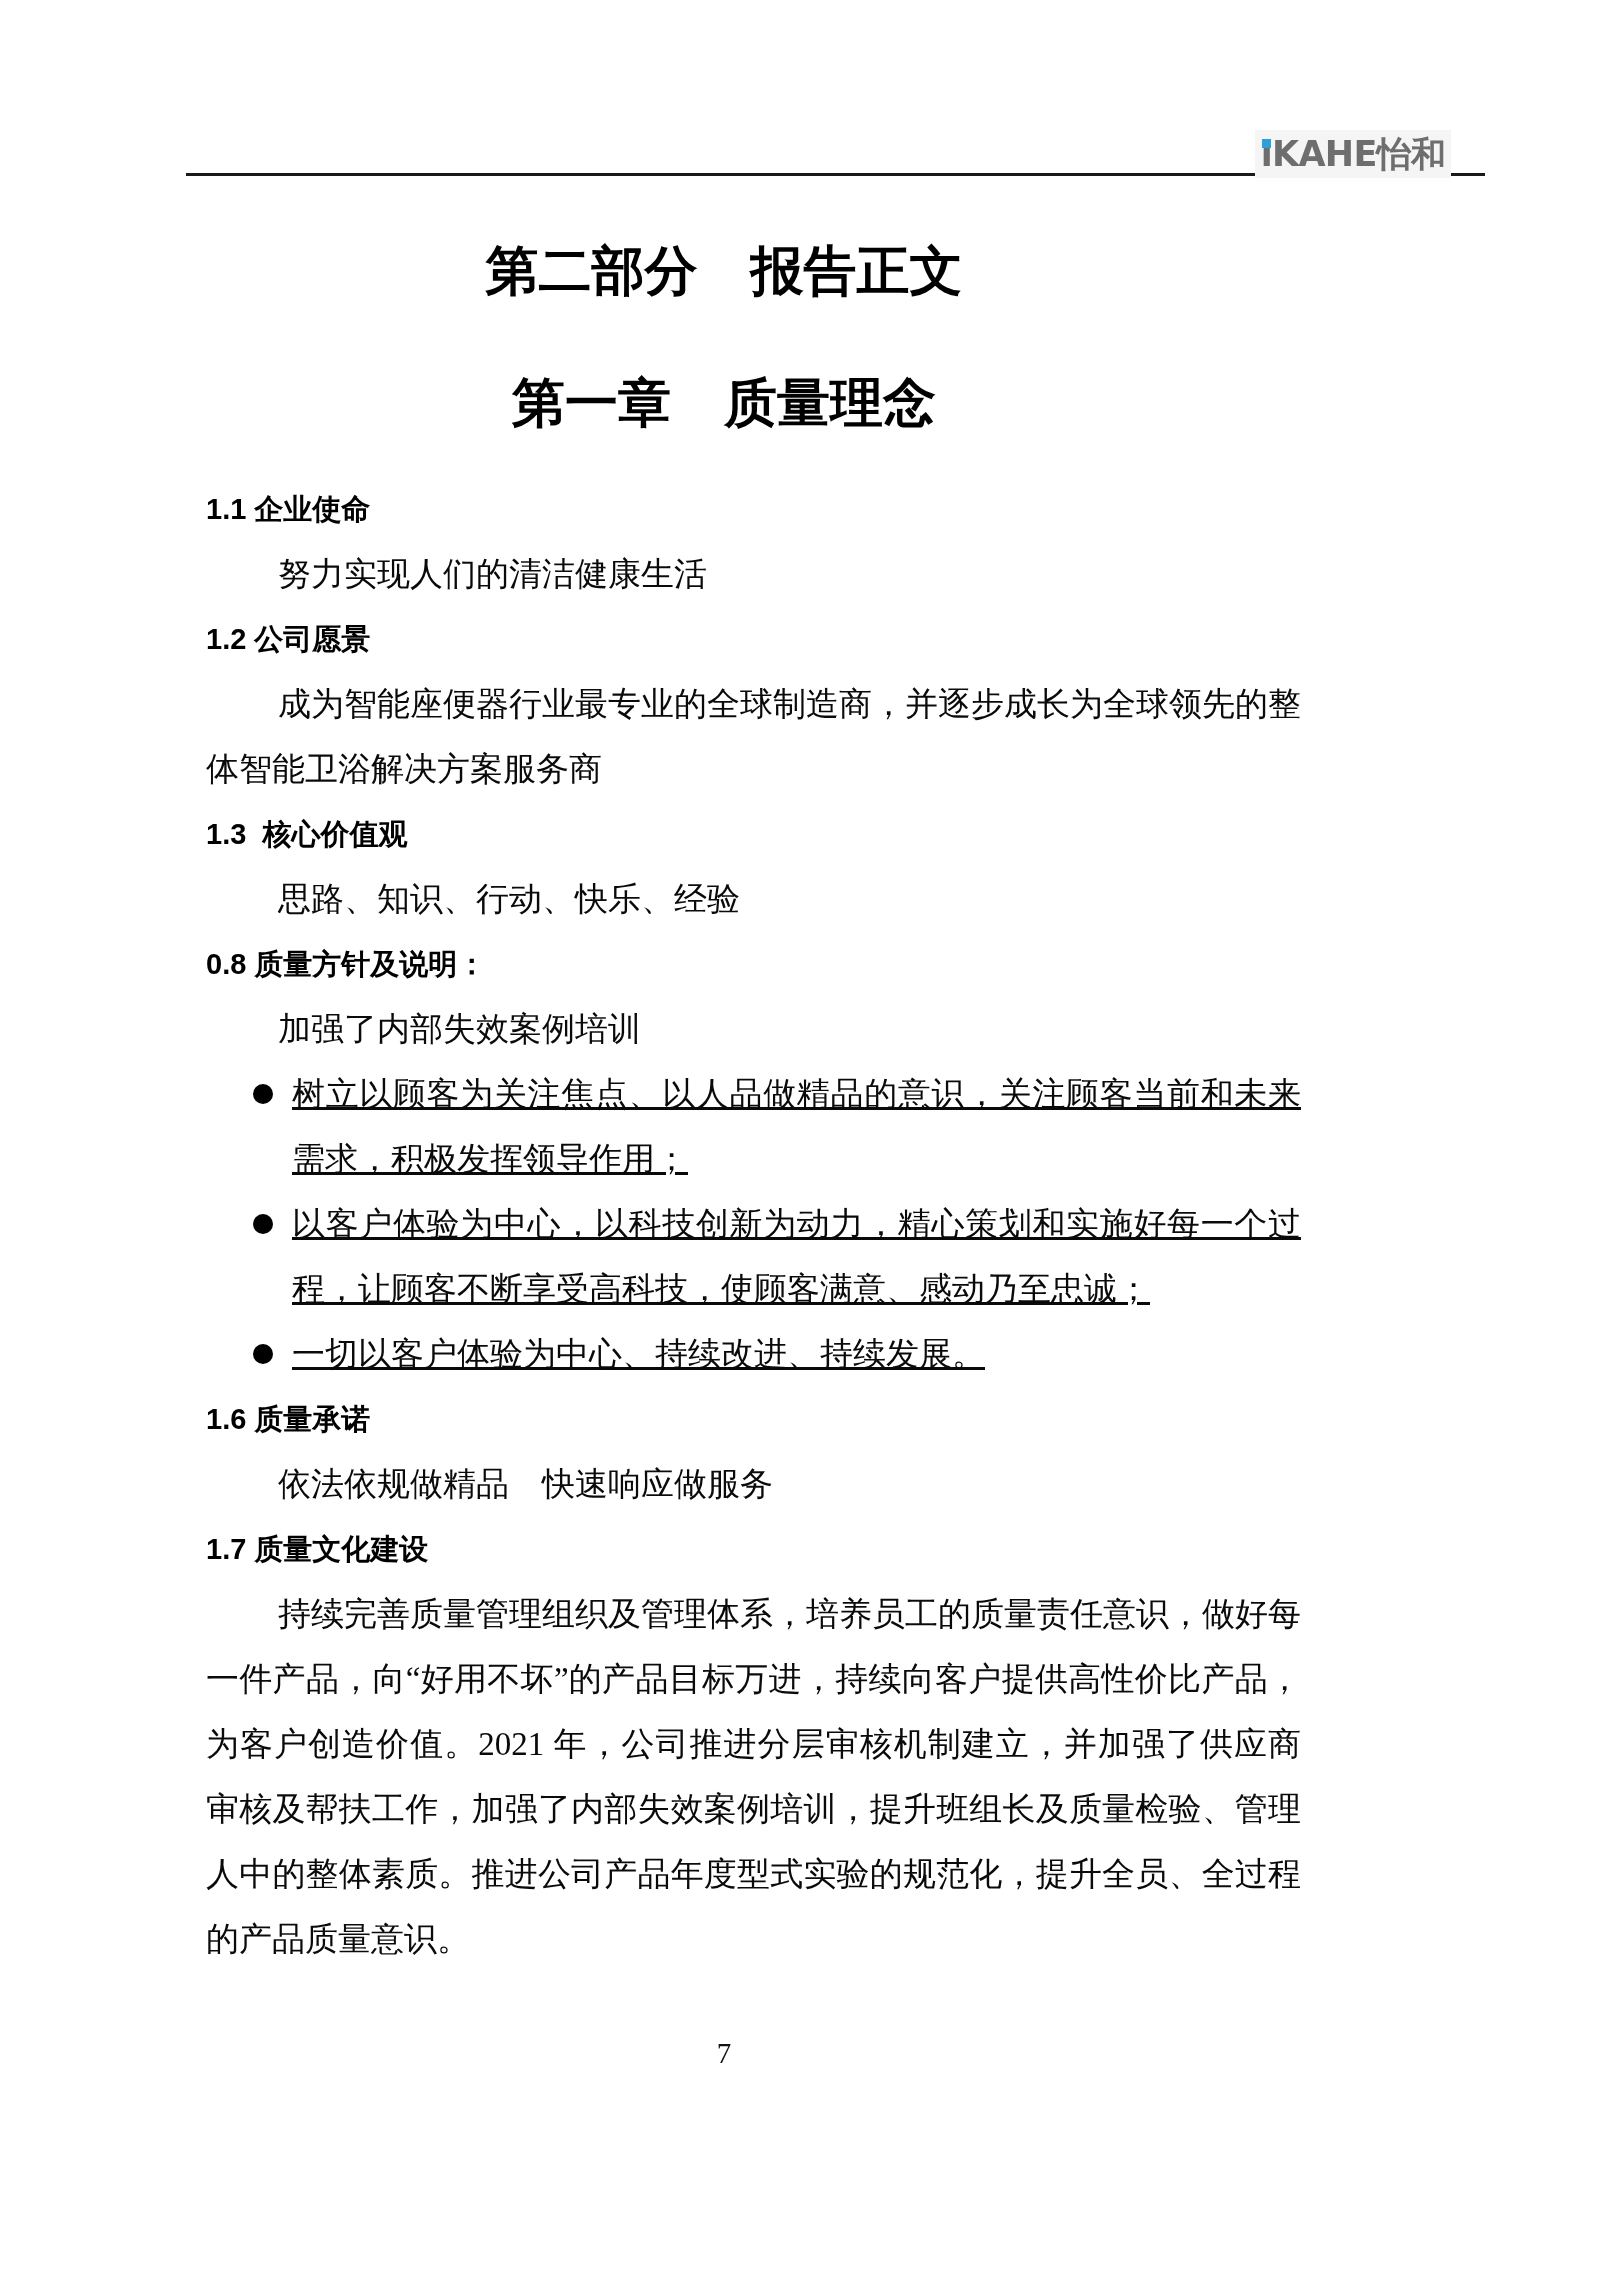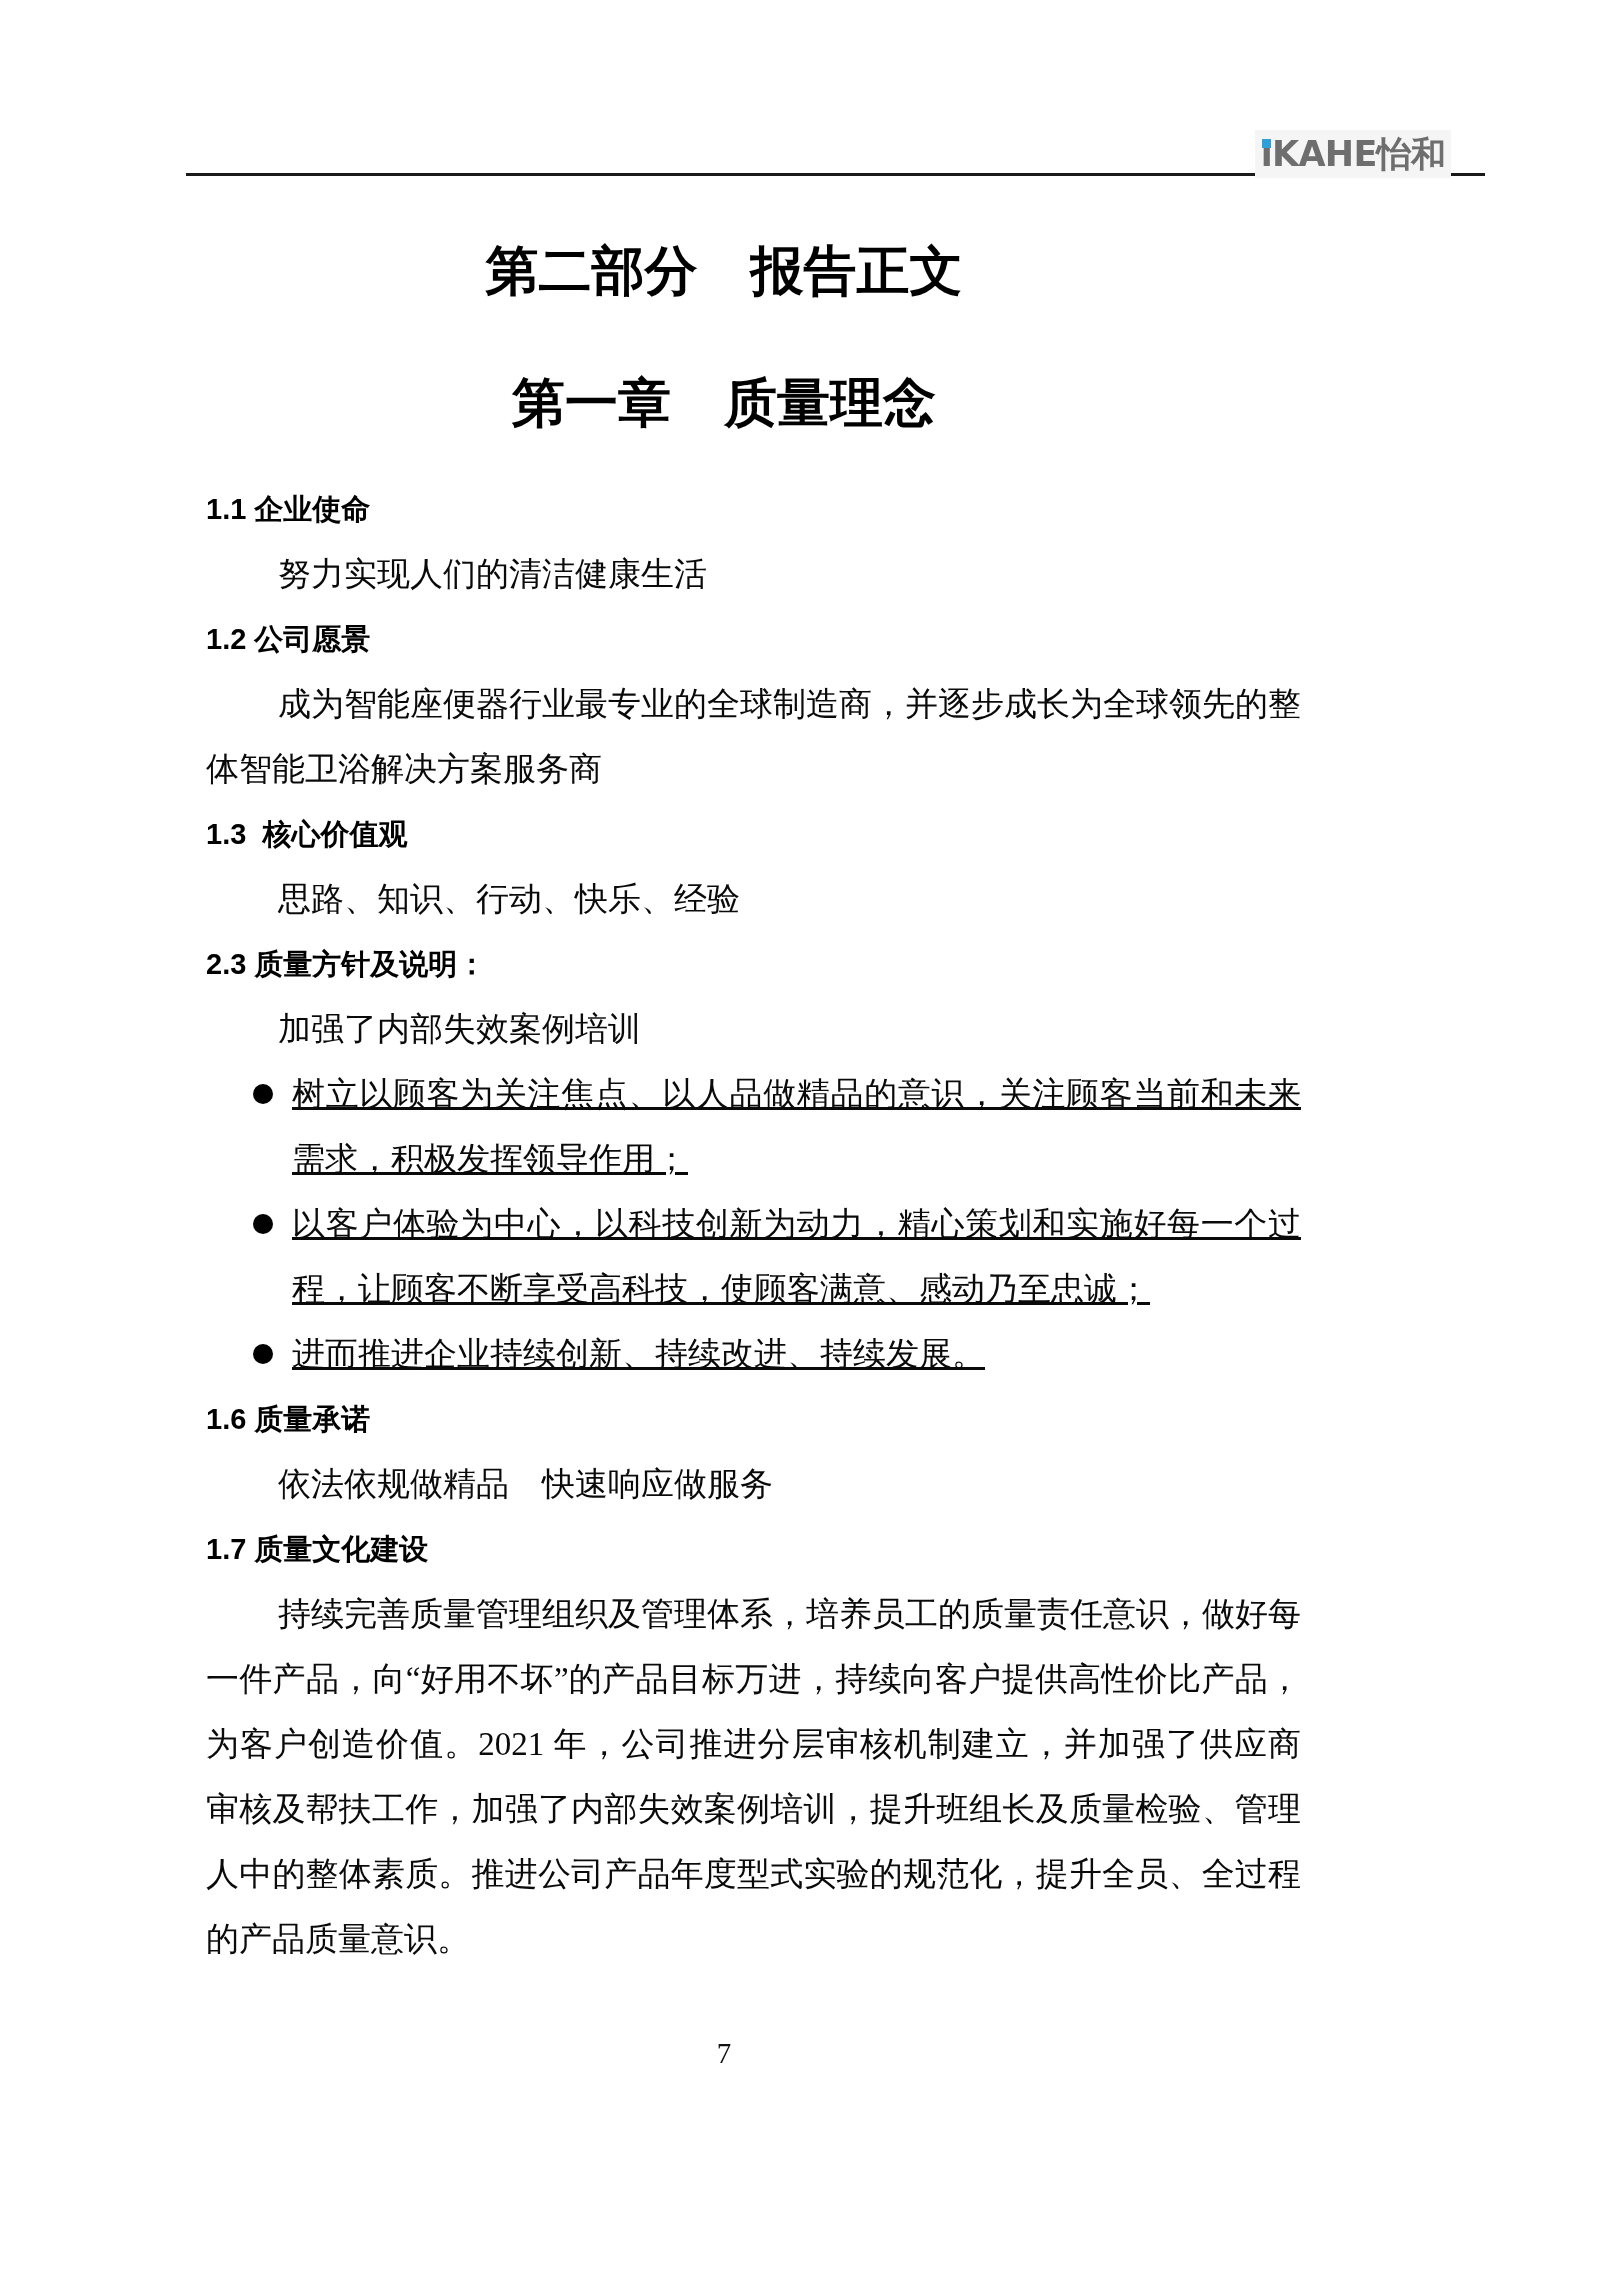--- a/index.html
+++ b/index.html
@@ -92,26 +92,26 @@
         </section>
         <section>
           <h3 class="sec-heading">1.2 公司愿景</h3>
           <p class="para">成为智能座便器行业最专业的全球制造商，并逐步成长为全球领先的整体智能卫浴解决方案服务商</p>
         </section>
         <section>
           <h3 class="sec-heading">1.3  核心价值观</h3>
           <p class="para">思路、知识、行动、快乐、经验</p>
         </section>
         <section>
-          <h3 class="sec-heading">2.3 质量方针及说明：</h3>
+          <h3 class="sec-heading">0.8 质量方针及说明：</h3>
           <p class="para">加强了内部失效案例培训</p>
           <ul class="bullets">
             <li><span class="bullet-dot"></span><span>树立以顾客为关注焦点、以人品做精品的意识，关注顾客当前和未来需求，积极发挥领导作用；</span></li>
             <li><span class="bullet-dot"></span><span>以客户体验为中心，以科技创新为动力，精心策划和实施好每一个过程，让顾客不断享受高科技，使顾客满意、感动乃至忠诚；</span></li>
-            <li><span class="bullet-dot"></span><span>进而推进企业持续创新、持续改进、持续发展。</span></li>
+            <li><span class="bullet-dot"></span><span>一切以客户体验为中心、持续改进、持续发展。</span></li>
           </ul>
         </section>
         <section>
           <h3 class="sec-heading">1.6 质量承诺</h3>
           <p class="para">依法依规做精品　快速响应做服务</p>
         </section>
         <section>
           <h3 class="sec-heading">1.7 质量文化建设</h3>
           <p class="para">持续完善质量管理组织及管理体系，培养员工的质量责任意识，做好每一件产品，向“好用不坏”的产品目标万进，持续向客户提供高性价比产品，为客户创造价值。2021 年，公司推进分层审核机制建立，并加强了供应商审核及帮扶工作，加强了内部失效案例培训，提升班组长及质量检验、管理人中的整体素质。推进公司产品年度型式实验的规范化，提升全员、全过程的产品质量意识。</p>
         </section>

